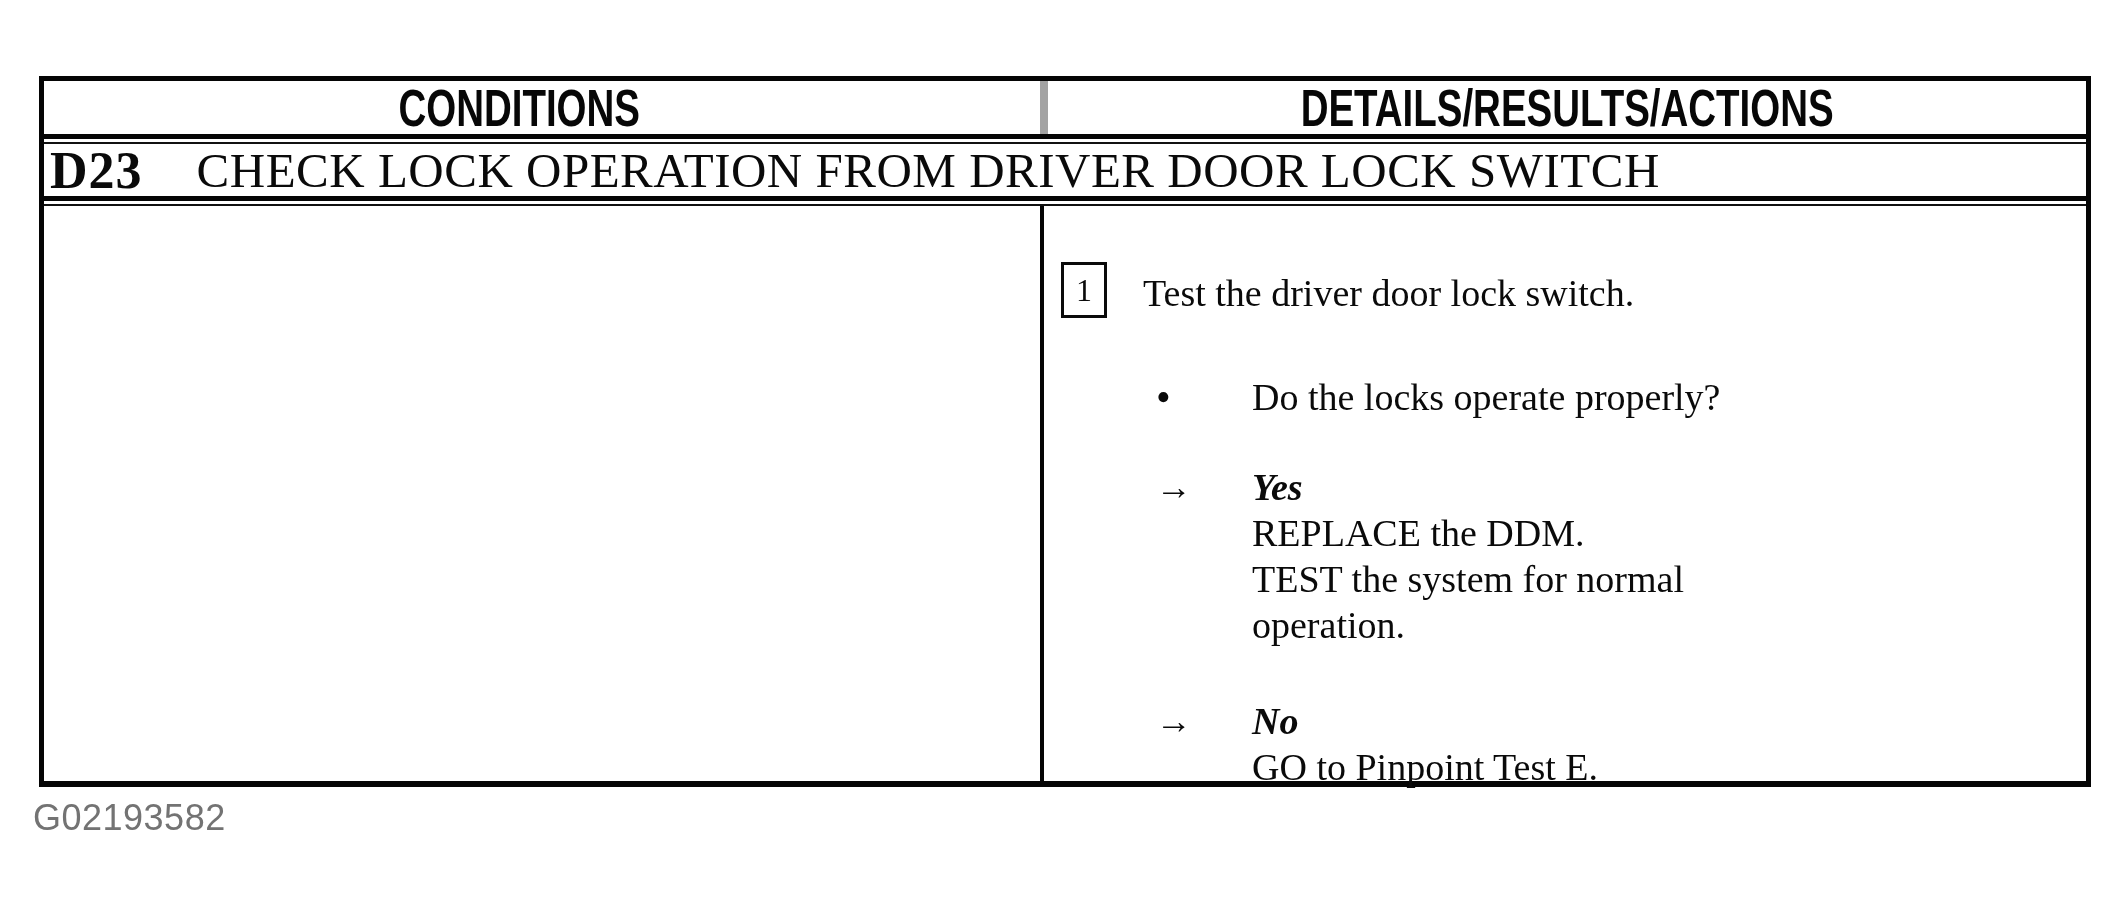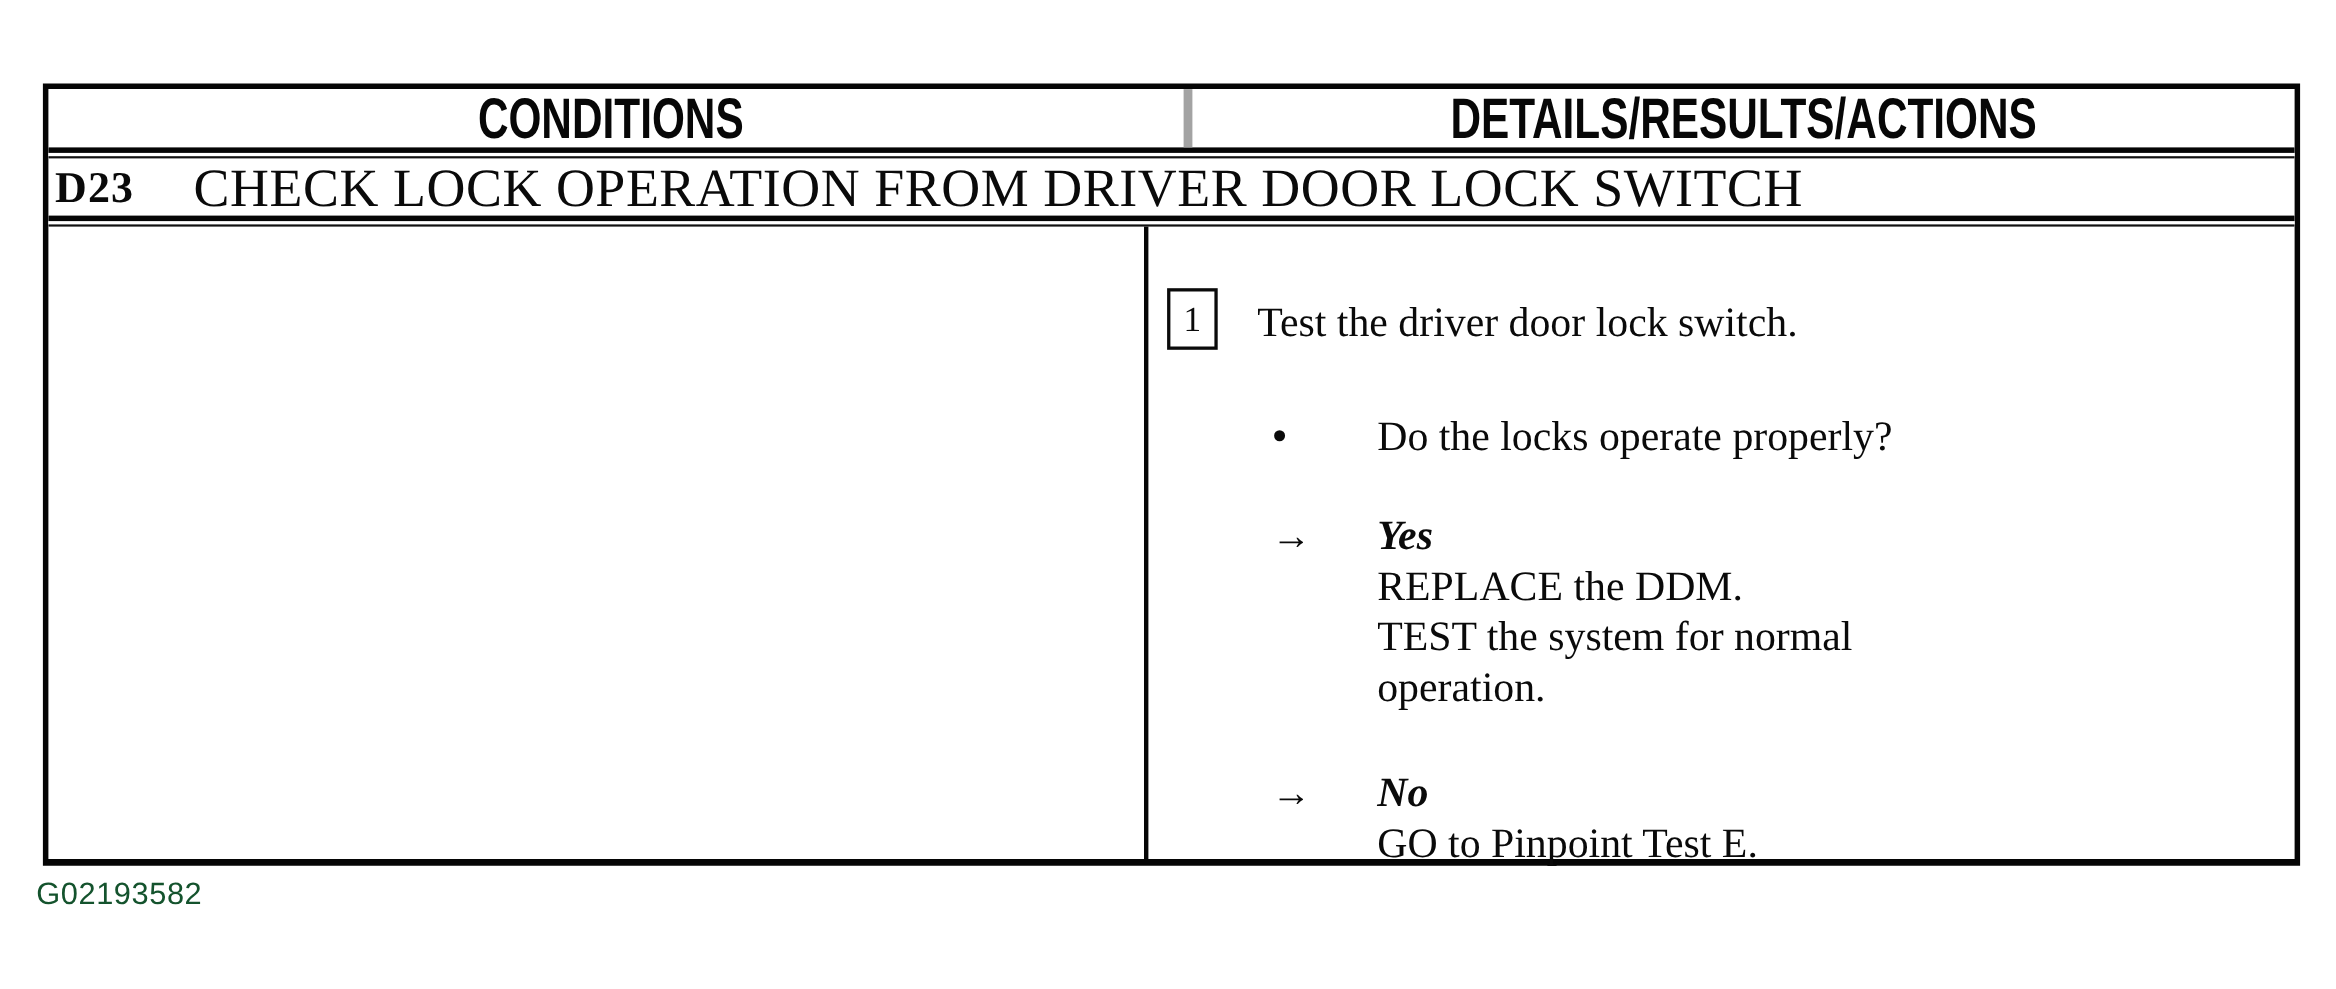--- a/index.html
+++ b/index.html
@@ -33,21 +33,21 @@
     display: flex;
     height: 53px;
   }
   .hcell {
     display: flex;
     align-items: center;
     justify-content: center;
     box-sizing: border-box;
     overflow: hidden;
   }
-  .hcell-left  { width: 996px; padding-right: 46px; margin-left: 36px; }
+  .hcell-left  { width: 996px; padding-right: 46px; }
   .hcell-right { flex: 1; border-left: 8px solid #a3a3a3; }
   .header-text {
     font-family: "Liberation Sans", "DejaVu Sans", sans-serif;
     font-weight: bold;
     font-size: 52px;
     letter-spacing: 0px;
     transform: scaleX(0.74);
     transform-origin: center;
     white-space: nowrap;
     color: #070707;
@@ -62,21 +62,21 @@
 
   .row-step {
     height: 52px;
     display: flex;
     align-items: center;
     white-space: nowrap;
     overflow: hidden;
   }
   .step-id {
     font-weight: bold;
-    font-size: 40px;
+    font-size: 52px;
     margin-left: 6px;
     letter-spacing: 1px;
   }
   .step-title {
     font-size: 49px;
     margin-left: 54px;
     letter-spacing: 0.5px;
   }
 
   .row-body {
@@ -129,22 +129,22 @@
   .bullet-glyph { font-size: 42px; }
   .arrow-glyph  { font-size: 36px; }
   .mcontent { white-space: nowrap; }
   .answer-label { font-weight: bold; font-style: italic; }
 
   .figure-id {
     position: absolute;
     left: 33px;
     top: 797px;
     font-family: "Liberation Sans", "DejaVu Sans", sans-serif;
-    font-size: 28px;
-    color: #14532d;
+    font-size: 36px;
+    color: #737373;
     letter-spacing: 0.5px;
   }
 </style>
 </head>
 <body>
 
 <div class="diag-table">
 
   <div class="row-header">
     <div class="hcell hcell-left">

